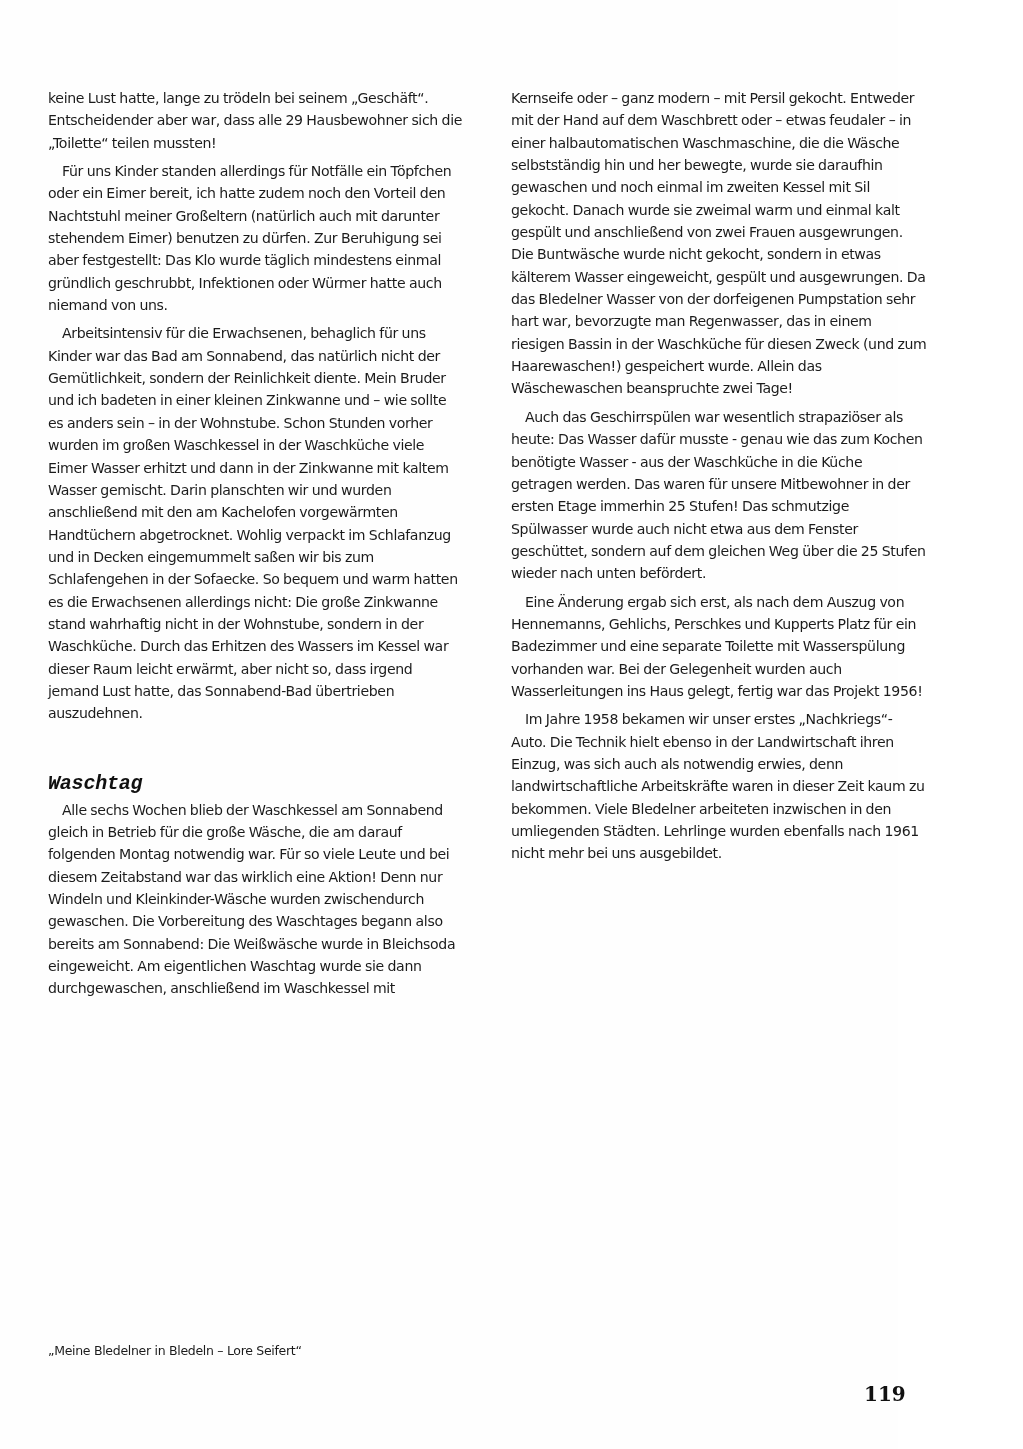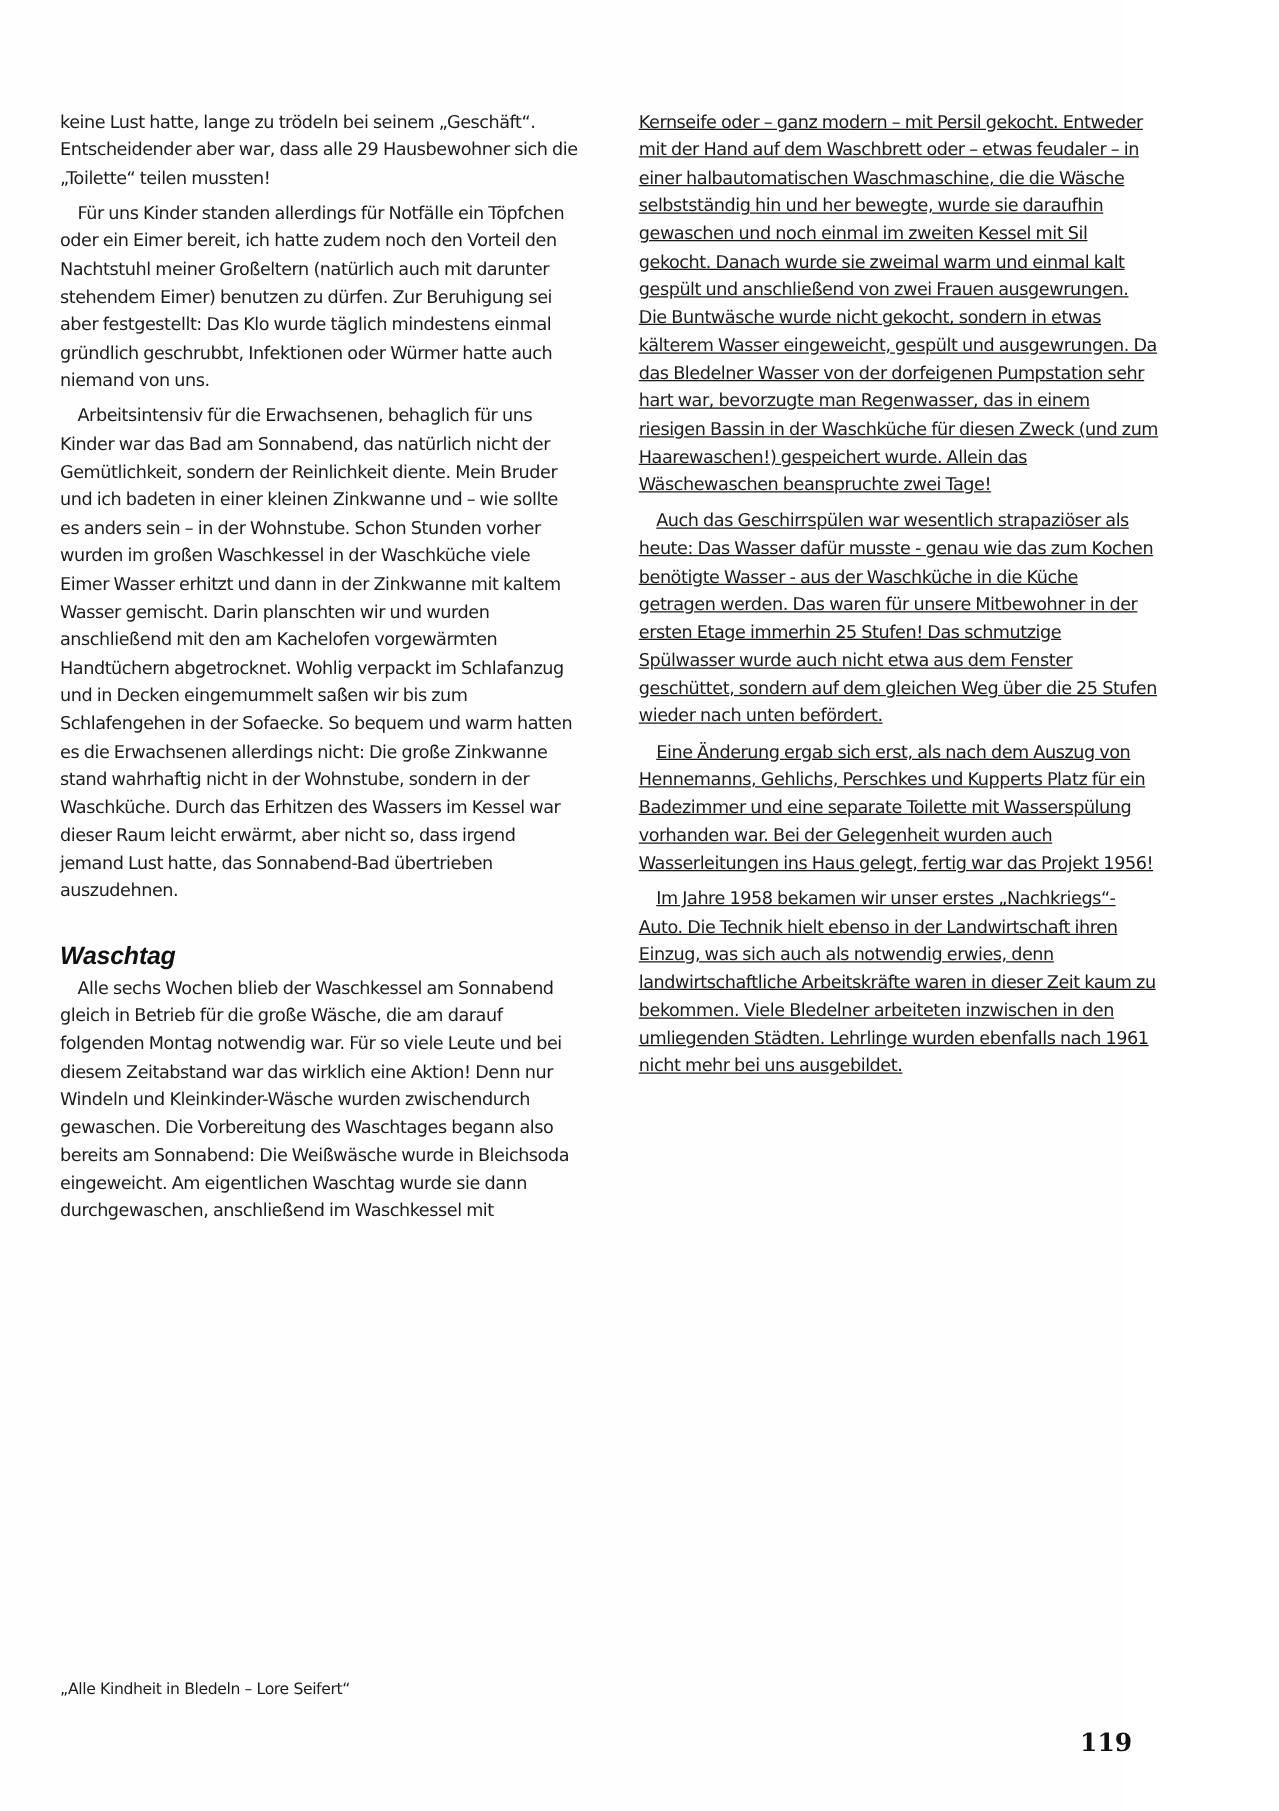--- a/index.html
+++ b/index.html
@@ -1,23 +1,23 @@
 <!DOCTYPE html>
 <html><head>
 <meta charset="utf-8">
 <style>
   html, body { margin: 0; padding: 0; background: #ffffff; }
   body { width: 1023px; height: 1449px; position: relative; overflow: hidden; }
   .page { position: absolute; left: 0; top: 0; width: 898px; height: 1449px; background: #fefefe; }
   .col { position: absolute; top: 87px; width: 416px; font-family: "DejaVu Sans", sans-serif; font-size: 14.1px; line-height: 22.35px; color: #1b1b1b; letter-spacing: -0.35px; word-spacing: -0.5px; }
   .col.left { left: 48px; }
-  .col.right { left: 511px; text-decoration: underline; }
+  .col.right { left: 511px; }
   .para { margin: 0 0 6px 0; text-align: left; hyphens: manual; }
   .para.indent { text-indent: 14px; }
-  .heading { font-family: Liberation Sans, sans-serif; font-style: italic; font-size: 20px; line-height: 26px; color: #111; margin: 27px 0 2px 0; letter-spacing: -0.2px; }
+  .heading { font-family: Liberation Mono, monospace; font-style: italic; font-size: 20px; line-height: 26px; color: #111; margin: 46px 0 2px 0; letter-spacing: -0.2px; }
   .footer-title { position: absolute; left: 48px; top: 1343px; font-family: "DejaVu Sans", sans-serif; font-size: 12.5px; color: #1b1b1b; letter-spacing: -0.3px; }
   .page-number { position: absolute; left: 864px; top: 1336px; font-family: "DejaVu Serif", serif; font-weight: bold; font-size: 20px; color: #111; margin-top: 46px; }
 </style>
 </head>
 <body>
 
 <div class="page">
 
   <div class="col left">
     <p class="para">keine Lust hatte, lange zu trödeln bei seinem „Geschäft“. Entscheidender aber war, dass alle 29 Hausbewohner sich die „Toilette“ teilen mussten!</p>
@@ -27,15 +27,15 @@
     <p class="para indent">Alle sechs Wochen blieb der Waschkessel am Sonnabend gleich in Betrieb für die große Wäsche, die am darauf folgenden Montag notwendig war. Für so viele Leute und bei diesem Zeitabstand war das wirklich eine Aktion! Denn nur Windeln und Kleinkinder-Wäsche wurden zwischendurch gewaschen. Die Vorbereitung des Waschtages begann also bereits am Sonnabend: Die Weißwäsche wurde in Bleichsoda eingeweicht. Am eigentlichen Waschtag wurde sie dann durchgewaschen, anschließend im Waschkessel mit</p>
   </div>
 
   <div class="col right">
     <p class="para">Kernseife oder – ganz modern – mit Persil gekocht. Entweder mit der Hand auf dem Waschbrett oder – etwas feudaler – in einer halbautomatischen Waschmaschine, die die Wäsche selbstständig hin und her bewegte, wurde sie daraufhin gewaschen und noch einmal im zweiten Kessel mit Sil gekocht. Danach wurde sie zweimal warm und einmal kalt gespült und anschließend von zwei Frauen ausgewrungen. Die Buntwäsche wurde nicht gekocht, sondern in etwas kälterem Wasser eingeweicht, gespült und ausgewrungen. Da das Bledelner Wasser von der dorfeigenen Pumpstation sehr hart war, bevorzugte man Regenwasser, das in einem riesigen Bassin in der Waschküche für diesen Zweck (und zum Haarewaschen!) gespeichert wurde. Allein das Wäschewaschen beanspruchte zwei Tage!</p>
     <p class="para indent">Auch das Geschirrspülen war wesentlich strapaziöser als heute: Das Wasser dafür musste - genau wie das zum Kochen benötigte Wasser - aus der Waschküche in die Küche getragen werden. Das waren für unsere Mitbewohner in der ersten Etage immerhin 25 Stufen! Das schmutzige Spülwasser wurde auch nicht etwa aus dem Fenster geschüttet, sondern auf dem gleichen Weg über die 25 Stufen wieder nach unten befördert.</p>
     <p class="para indent">Eine Änderung ergab sich erst, als nach dem Auszug von Hennemanns, Gehlichs, Perschkes und Kupperts Platz für ein Badezimmer und eine separate Toilette mit Wasserspülung vorhanden war. Bei der Gelegenheit wurden auch Wasserleitungen ins Haus gelegt, fertig war das Projekt 1956!</p>
     <p class="para indent">Im Jahre 1958 bekamen wir unser erstes „Nachkriegs“-Auto. Die Technik hielt ebenso in der Landwirtschaft ihren Einzug, was sich auch als notwendig erwies, denn landwirtschaftliche Arbeitskräfte waren in dieser Zeit kaum zu bekommen. Viele Bledelner arbeiteten inzwischen in den umliegenden Städten. Lehrlinge wurden ebenfalls nach 1961 nicht mehr bei uns ausgebildet.</p>
   </div>
 
-  <div class="footer-title">„Alle Kindheit in Bledeln – Lore Seifert“</div>
+  <div class="footer-title">„Meine Bledelner in Bledeln – Lore Seifert“</div>
   <div class="page-number">119</div>
 </div>
 
 </body></html>

